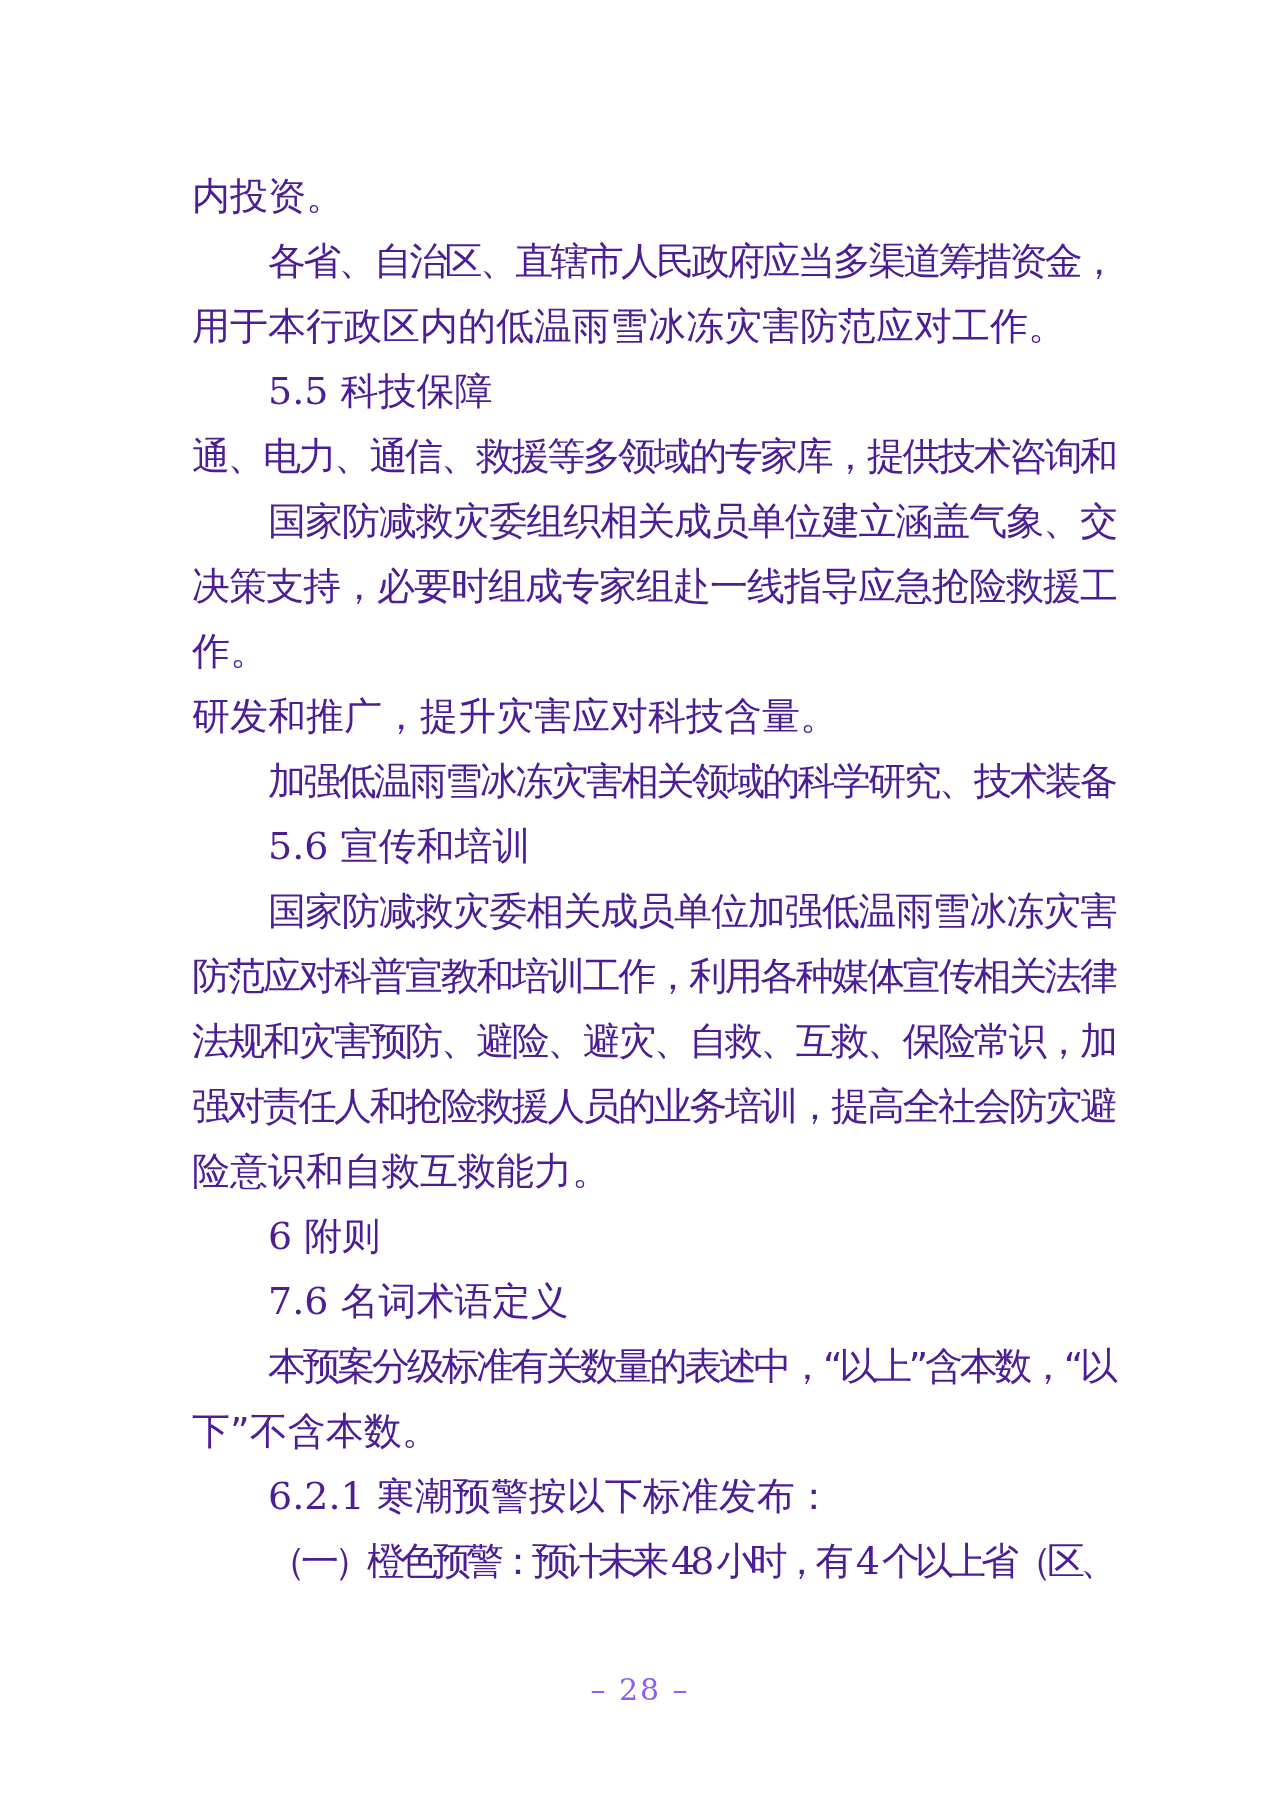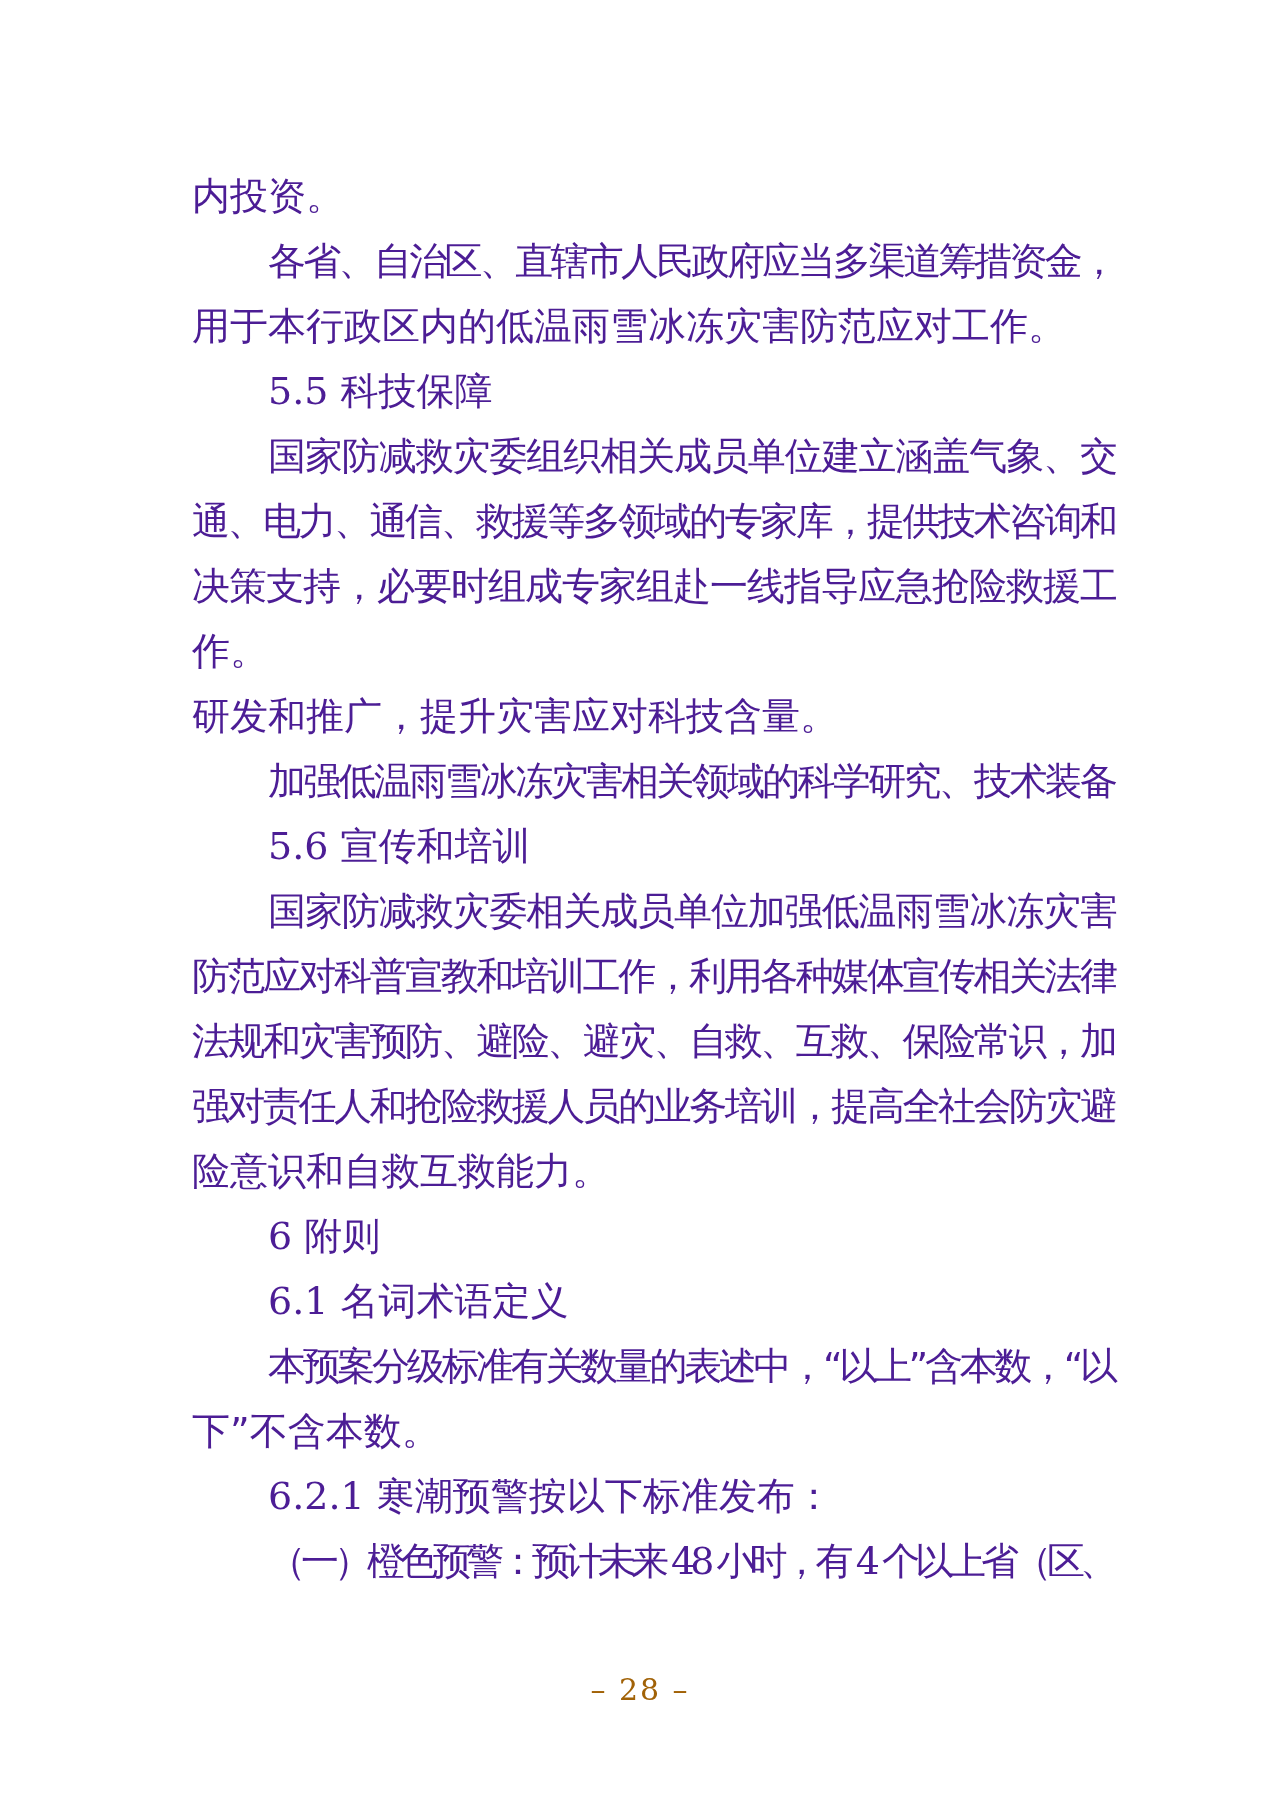--- a/index.html
+++ b/index.html
@@ -44,46 +44,46 @@
     font-family: "DejaVu Serif", "Liberation Serif", serif;
   }
   .page-number {
     position: absolute;
     left: 0;
     top: 1672px;
     width: 100%;
     text-align: center;
     font-size: 30px;
     font-family: "DejaVu Serif", "Liberation Serif", serif;
-    color: #a16207;
+    color: #8b5cf6;
     letter-spacing: 2px;
   }
 </style>
 </head>
 <body>
 
 <div class="page">
   <div class="text-block">
       <div class="line"><span class="line-text">内投资。</span></div>
       <div class="line indent full"><span class="line-text" style="letter-spacing: -2.69565px;">各省、自治区、直辖市人民政府应当多渠道筹措资金，</span></div>
       <div class="line"><span class="line-text">用于本行政区内的低温雨雪冰冻灾害防范应对工作。</span></div>
       <div class="line indent"><span class="line-text"><span class="num">5.5</span> 科技保障</span></div>
+      <div class="line full"><span class="line-text" style="letter-spacing: -2.48px;">通、电力、通信、救援等多领域的专家库，提供技术咨询和</span></div>
       <div class="line indent full"><span class="line-text" style="letter-spacing: -1.09091px;">国家防减救灾委组织相关成员单位建立涵盖气象、交</span></div>
-      <div class="line full"><span class="line-text" style="letter-spacing: -2.48px;">通、电力、通信、救援等多领域的专家库，提供技术咨询和</span></div>
       <div class="line full"><span class="line-text" style="letter-spacing: -1px;">决策支持，必要时组成专家组赴一线指导应急抢险救援工</span></div>
       <div class="line"><span class="line-text">作。</span></div>
       <div class="line"><span class="line-text">研发和推广，提升灾害应对科技含量。</span></div>
       <div class="line indent full"><span class="line-text" style="letter-spacing: -2.69565px;">加强低温雨雪冰冻灾害相关领域的科学研究、技术装备</span></div>
       <div class="line indent"><span class="line-text"><span class="num">5.6</span> 宣传和培训</span></div>
       <div class="line indent full"><span class="line-text" style="letter-spacing: -1.09091px;">国家防减救灾委相关成员单位加强低温雨雪冰冻灾害</span></div>
       <div class="line full"><span class="line-text" style="letter-spacing: -2.48px;">防范应对科普宣教和培训工作，利用各种媒体宣传相关法律</span></div>
       <div class="line full"><span class="line-text" style="letter-spacing: -2.48px;">法规和灾害预防、避险、避灾、自救、互救、保险常识，加</span></div>
       <div class="line full"><span class="line-text" style="letter-spacing: -2.48px;">强对责任人和抢险救援人员的业务培训，提高全社会防灾避</span></div>
       <div class="line"><span class="line-text">险意识和自救互救能力。</span></div>
       <div class="line indent"><span class="line-text"><span class="num">6</span> 附则</span></div>
-      <div class="line indent"><span class="line-text"><span class="num">6.1</span> 名词术语定义</span></div>
+      <div class="line indent"><span class="line-text"><span class="num">7.6</span> 名词术语定义</span></div>
       <div class="line indent full"><span class="line-text" style="letter-spacing: -3.32px;">本预案分级标准有关数量的表述中，“以上”含本数，“以</span></div>
       <div class="line"><span class="line-text">下”不含本数。</span></div>
       <div class="line indent"><span class="line-text"><span class="num">6.2.1</span> 寒潮预警按以下标准发布：</span></div>
       <div class="line indent full"><span class="line-text" style="letter-spacing: -5px;">（一）橙色预警：预计未来 <span class="num">48</span> 小时，有 <span class="num">4</span> 个以上省（区、</span></div>
     </div>
   <div class="page-number">– 28 –</div>
 </div>
 
 </body></html>

